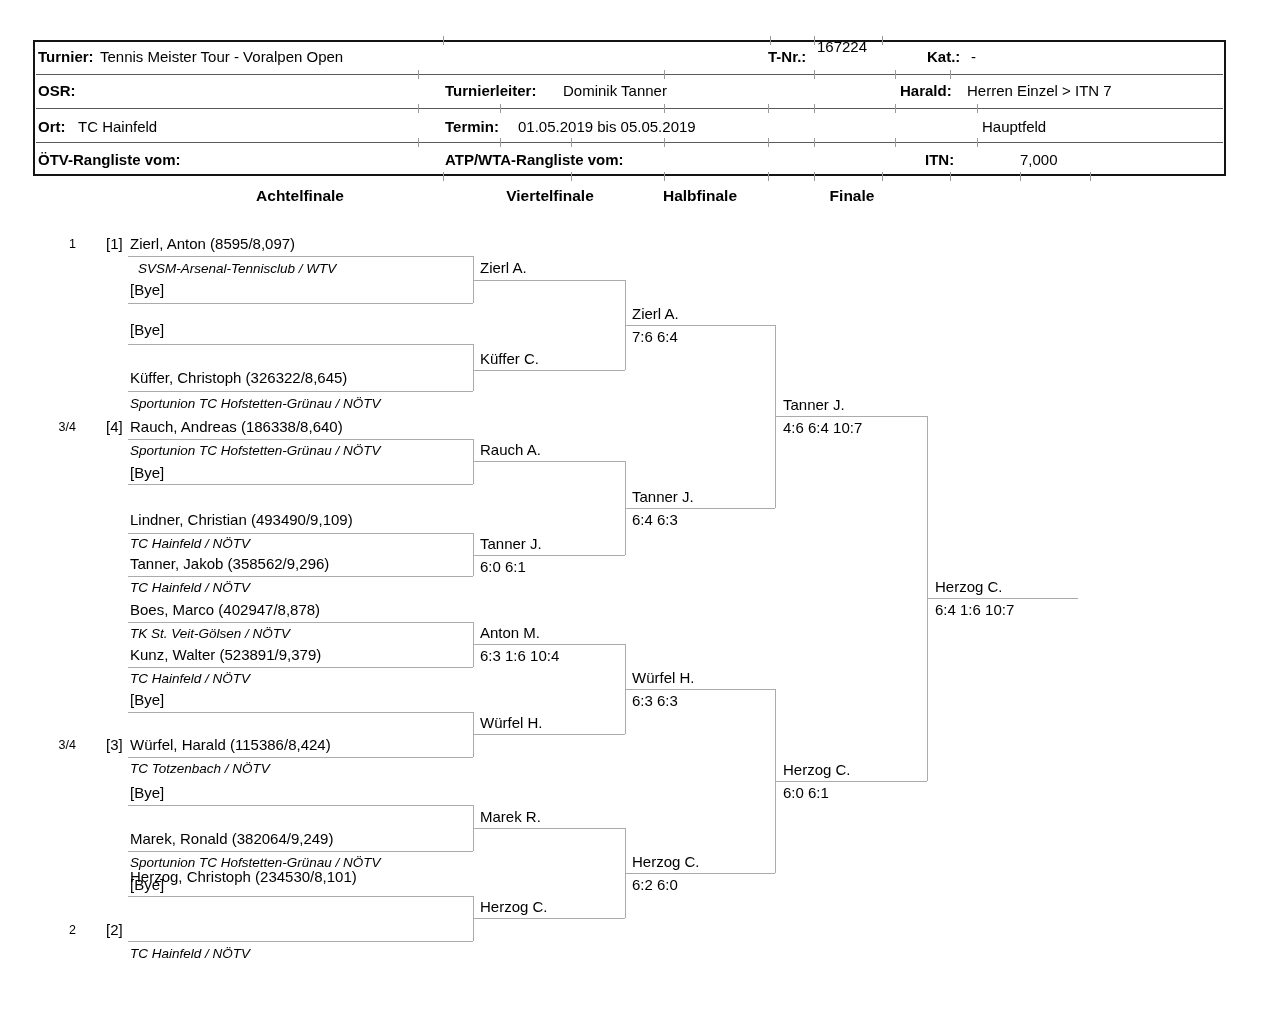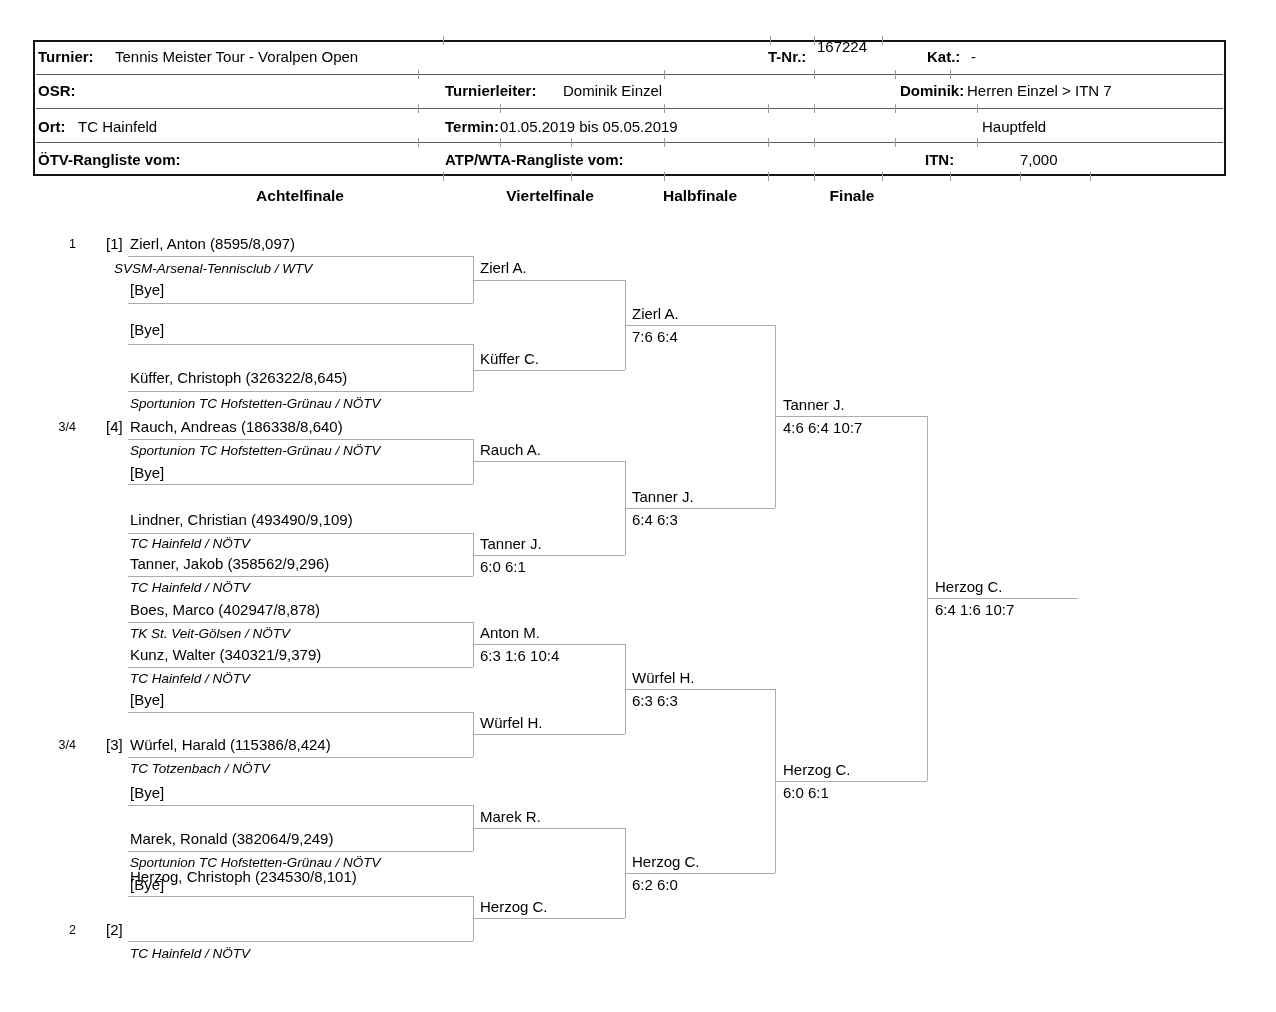--- a/index.html
+++ b/index.html
@@ -23,72 +23,72 @@
 <body>
 
 <div id="page">
 
   <div class="tbl"></div>
   <div class="sep" style="top:74px"></div>
   <div class="sep" style="top:108px"></div>
   <div class="sep" style="top:142px"></div>
 
   <span class="abs t b" style="left:38px;top:49px">Turnier:</span>
-  <span class="abs t" style="left:115px;top:49px">Tennis Meister Tour - Voralpen Open</span>
+  <span class="abs t" style="left:100px;top:49px">Tennis Meister Tour - Voralpen Open</span>
   <span class="abs t b" style="left:768px;top:49px">T-Nr.:</span>
   <span class="abs t" style="left:817px;top:39px">167224</span>
   <span class="abs t b" style="left:927px;top:49px">Kat.:</span>
   <span class="abs t" style="left:971px;top:49px">-</span>
 
   <span class="abs t b" style="left:38px;top:83px">OSR:</span>
   <span class="abs t b" style="left:445px;top:83px">Turnierleiter:</span>
-  <span class="abs t" style="left:563px;top:83px">Dominik Einzel</span>
-  <span class="abs t b" style="left:900px;top:83px">Dominik:</span>
+  <span class="abs t" style="left:563px;top:83px">Dominik Tanner</span>
+  <span class="abs t b" style="left:900px;top:83px">Harald:</span>
   <span class="abs t" style="left:967px;top:83px">Herren Einzel &gt; ITN 7</span>
 
   <span class="abs t b" style="left:38px;top:119px">Ort:</span>
   <span class="abs t" style="left:78px;top:119px">TC Hainfeld</span>
   <span class="abs t b" style="left:445px;top:119px">Termin:</span>
-  <span class="abs t" style="left:500px;top:119px">01.05.2019 bis 05.05.2019</span>
+  <span class="abs t" style="left:518px;top:119px">01.05.2019 bis 05.05.2019</span>
   <span class="abs t" style="left:982px;top:119px">Hauptfeld</span>
 
   <span class="abs t b" style="left:38px;top:152px">ÖTV-Rangliste vom:</span>
   <span class="abs t b" style="left:445px;top:152px">ATP/WTA-Rangliste vom:</span>
   <span class="abs t b" style="left:925px;top:152px">ITN:</span>
   <span class="abs t" style="left:1020px;top:152px">7,000</span>
 
   <span class="abs rh" style="left:300px;top:187px">Achtelfinale</span>
   <span class="abs rh" style="left:550px;top:187px">Viertelfinale</span>
   <span class="abs rh" style="left:700px;top:187px">Halbfinale</span>
   <span class="abs rh" style="left:852px;top:187px">Finale</span>
 
   <span class="abs pos t" style="top:236px">1</span>
   <span class="abs t" style="left:106px;top:236px">[1]</span>
   <span class="abs t" style="left:130px;top:236px">Zierl, Anton (8595/8,097)</span>
-  <span class="abs club" style="left:114px;top:261px">SVSM-Arsenal-Tennisclub / WTV</span>
+  <span class="abs club" style="left:138px;top:261px">SVSM-Arsenal-Tennisclub / WTV</span>
   <span class="abs t" style="left:130px;top:282px">[Bye]</span>
 
   <span class="abs t" style="left:130px;top:322px">[Bye]</span>
   <span class="abs t" style="left:130px;top:370px">Küffer, Christoph (326322/8,645)</span>
   <span class="abs club" style="left:130px;top:396px">Sportunion TC Hofstetten-Grünau / NÖTV</span>
 
   <span class="abs pos t" style="top:419px">3/4</span>
   <span class="abs t" style="left:106px;top:419px">[4]</span>
   <span class="abs t" style="left:130px;top:419px">Rauch, Andreas (186338/8,640)</span>
   <span class="abs club" style="left:130px;top:443px">Sportunion TC Hofstetten-Grünau / NÖTV</span>
   <span class="abs t" style="left:130px;top:465px">[Bye]</span>
 
   <span class="abs t" style="left:130px;top:512px">Lindner, Christian (493490/9,109)</span>
   <span class="abs club" style="left:130px;top:536px">TC Hainfeld / NÖTV</span>
   <span class="abs t" style="left:130px;top:556px">Tanner, Jakob (358562/9,296)</span>
   <span class="abs club" style="left:130px;top:580px">TC Hainfeld / NÖTV</span>
 
   <span class="abs t" style="left:130px;top:602px">Boes, Marco (402947/8,878)</span>
   <span class="abs club" style="left:130px;top:626px">TK St. Veit-Gölsen / NÖTV</span>
-  <span class="abs t" style="left:130px;top:647px">Kunz, Walter (340321/9,379)</span>
+  <span class="abs t" style="left:130px;top:647px">Kunz, Walter (523891/9,379)</span>
   <span class="abs club" style="left:130px;top:671px">TC Hainfeld / NÖTV</span>
 
   <span class="abs t" style="left:130px;top:692px">[Bye]</span>
   <span class="abs pos t" style="top:737px">3/4</span>
   <span class="abs t" style="left:106px;top:737px">[3]</span>
   <span class="abs t" style="left:130px;top:737px">Würfel, Harald (115386/8,424)</span>
   <span class="abs club" style="left:130px;top:761px">TC Totzenbach / NÖTV</span>
 
   <span class="abs t" style="left:130px;top:785px">[Bye]</span>
   <span class="abs t" style="left:130px;top:831px">Marek, Ronald (382064/9,249)</span>

